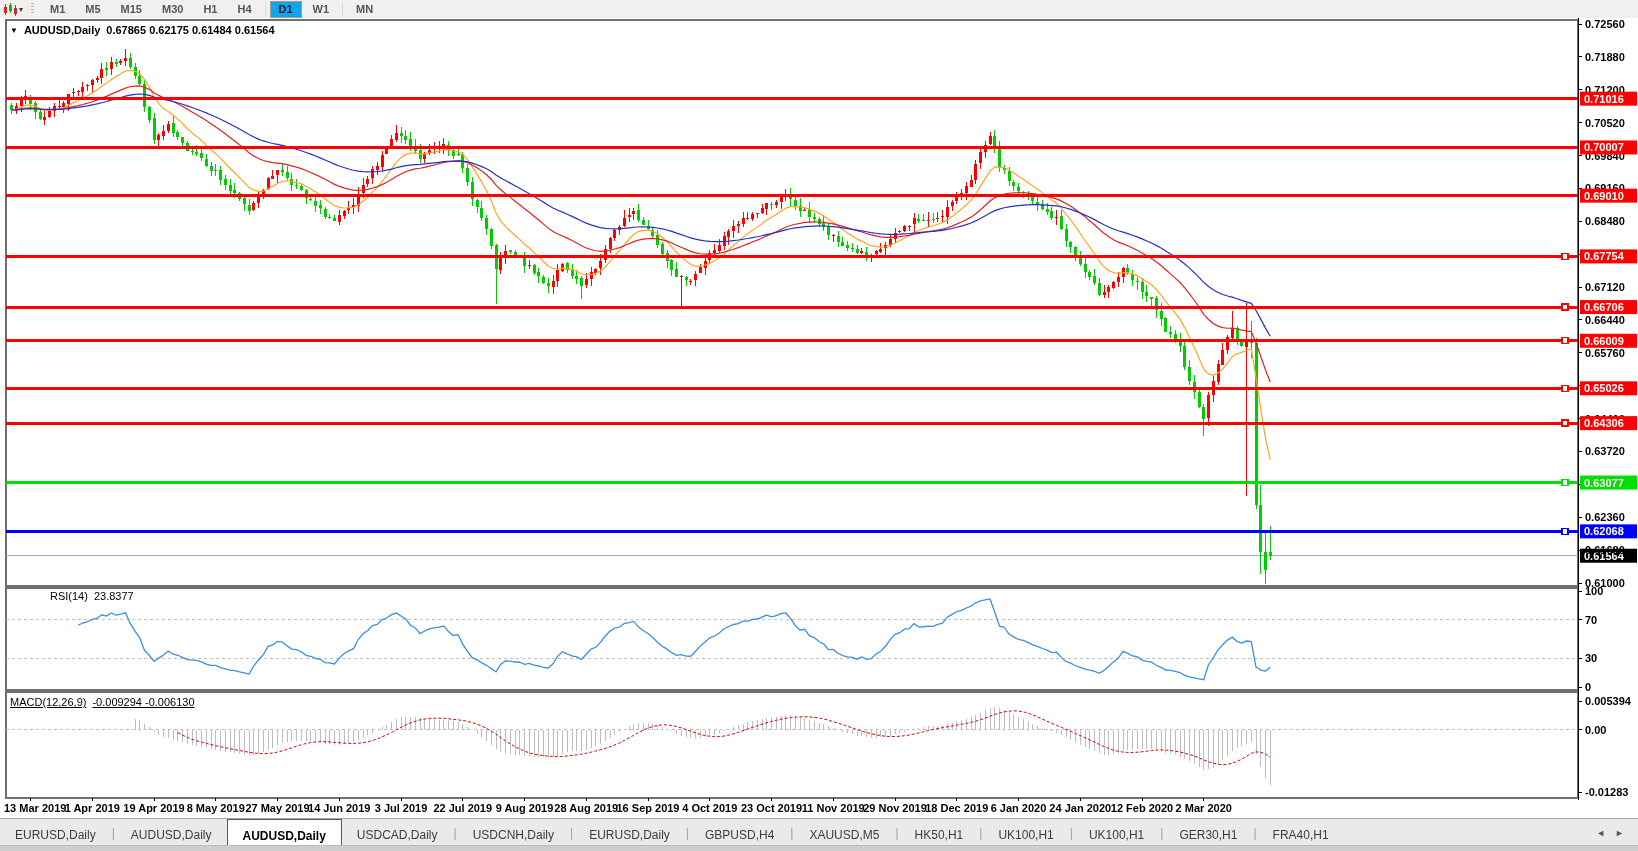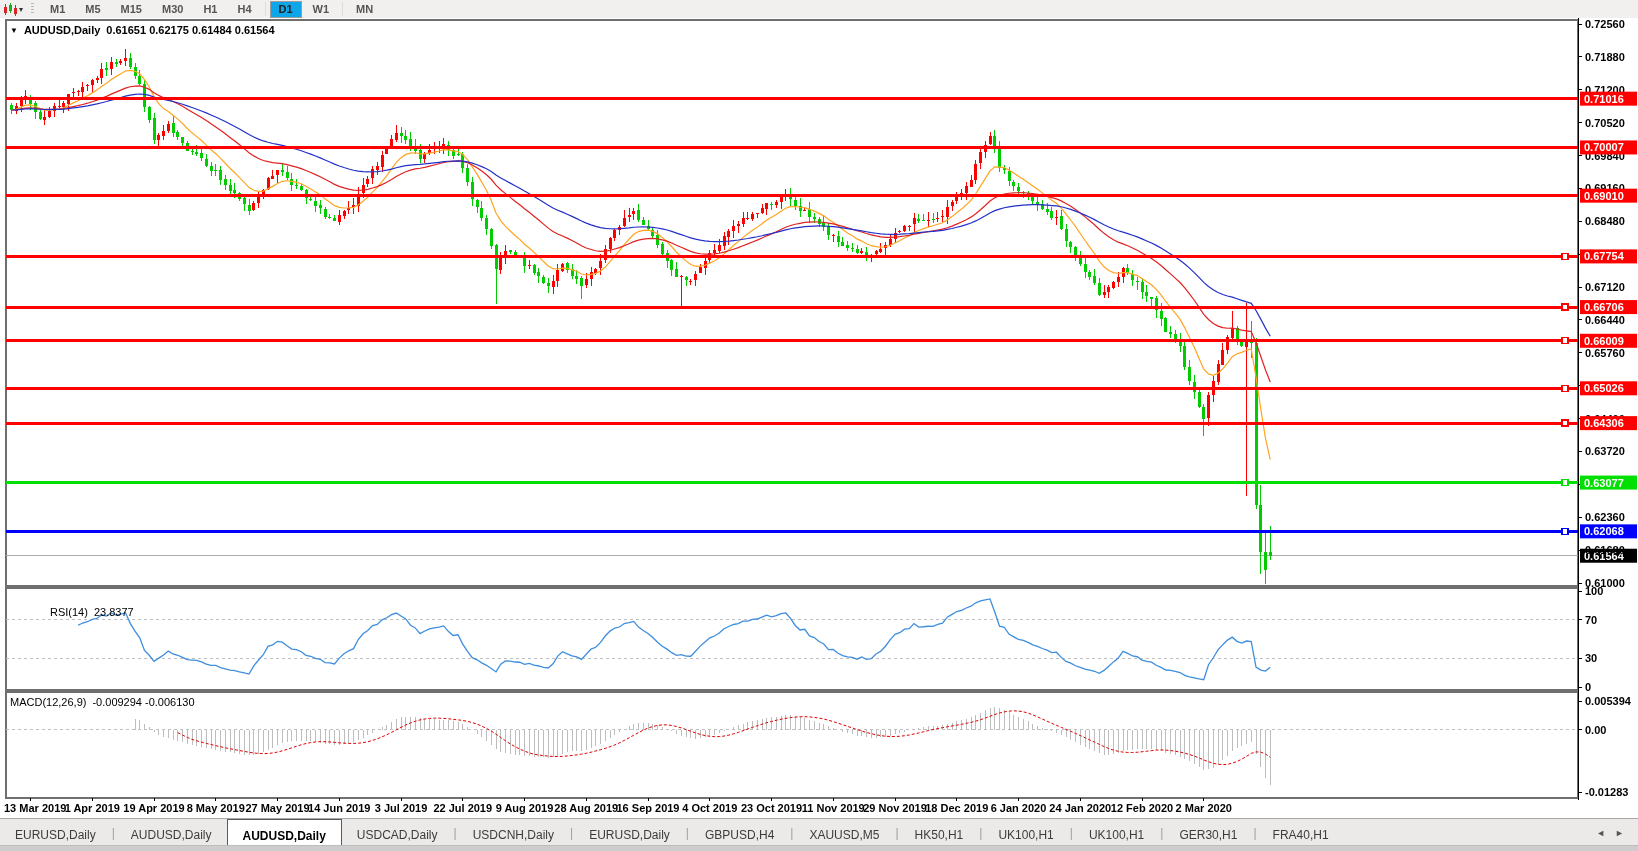--- a/index.html
+++ b/index.html
@@ -16,22 +16,22 @@
   .tf-btn{padding:1px 8px;margin:2px 1px;font-weight:700;color:#555;border:1px solid transparent;
           height:13px;line-height:13px;cursor:default;}
   .tf-btn.active{background:#0ea5e9;border:1px solid #9d9d9d;color:#222;}
   
   .chart-region{position:absolute;top:18px;left:0;width:1638px;height:800px;background:#fff;}
   #chart-svg{position:absolute;top:0;left:0;}
   .chart-title{position:absolute;top:6px;left:10px;font-size:11px;font-weight:700;color:#000;
                display:flex;align-items:center;gap:6px;}
   .collapse-tri{font-size:8px;color:#000;}
   .panel-label{position:absolute;left:10px;font-size:11px;color:#000;display:flex;gap:6px;}
-  #rsi-label{top:588px;padding-left:40px;}
-  #macd-label{top:678px;}
+  #rsi-label{top:572px;padding-left:40px;}
+  #macd-label{top:678px;text-decoration:underline;}
   
   .tabbar{position:absolute;top:818px;left:0;width:1638px;height:27px;background:#ebeae9;
           border-top:1px solid #a8a8a8;display:flex;align-items:stretch;font-size:12px;color:#3c3c3c;}
   .tab{display:flex;align-items:center;padding:16px 15px;cursor:default;white-space:nowrap;}
   .tab.active{background:#fff;border:1px solid #5a5a5a;border-bottom:none;font-weight:700;color:#000;}
   .tabsep{display:flex;align-items:center;color:#9f9f9f;padding:0 1px;}
   .tab-arrows{margin-left:auto;display:flex;align-items:center;gap:10px;padding-right:14px;
               color:#555;font-size:9px;}
   .bstrip{position:absolute;top:845px;left:0;width:1638px;height:6px;background:#cdcdcd;
           border-top:1px solid #bdbdbd;}
@@ -1021,21 +1021,21 @@
         <text x="1080.25" y="794" font-size="11" font-weight="700" fill="#000" text-anchor="middle">24 Jan 2020</text>
         <line x1="1142" y1="780" x2="1142" y2="783" stroke="#000" shape-rendering="crispEdges"></line>
         <text x="1142" y="794" font-size="11" font-weight="700" fill="#000" text-anchor="middle">12 Feb 2020</text>
         <line x1="1203.75" y1="780" x2="1203.75" y2="783" stroke="#000" shape-rendering="crispEdges"></line>
         <text x="1203.75" y="794" font-size="11" font-weight="700" fill="#000" text-anchor="middle">2 Mar 2020</text>
       </g>
     </svg>
   <div class="chart-title">
     <span class="collapse-tri">▼</span>
     <span>AUDUSD,Daily</span>
-    <span>0.61651 0.62175 0.61484 0.61564</span>
+    <span>0.67865 0.62175 0.61484 0.61564</span>
   </div>
   <div class="panel-label" id="rsi-label">
     <span>RSI(14)</span>
     <span>23.8377</span>
   </div>
   <div class="panel-label" id="macd-label">
     <span>MACD(12,26,9)</span>
     <span>-0.009294 -0.006130</span>
   </div>
 </div>

